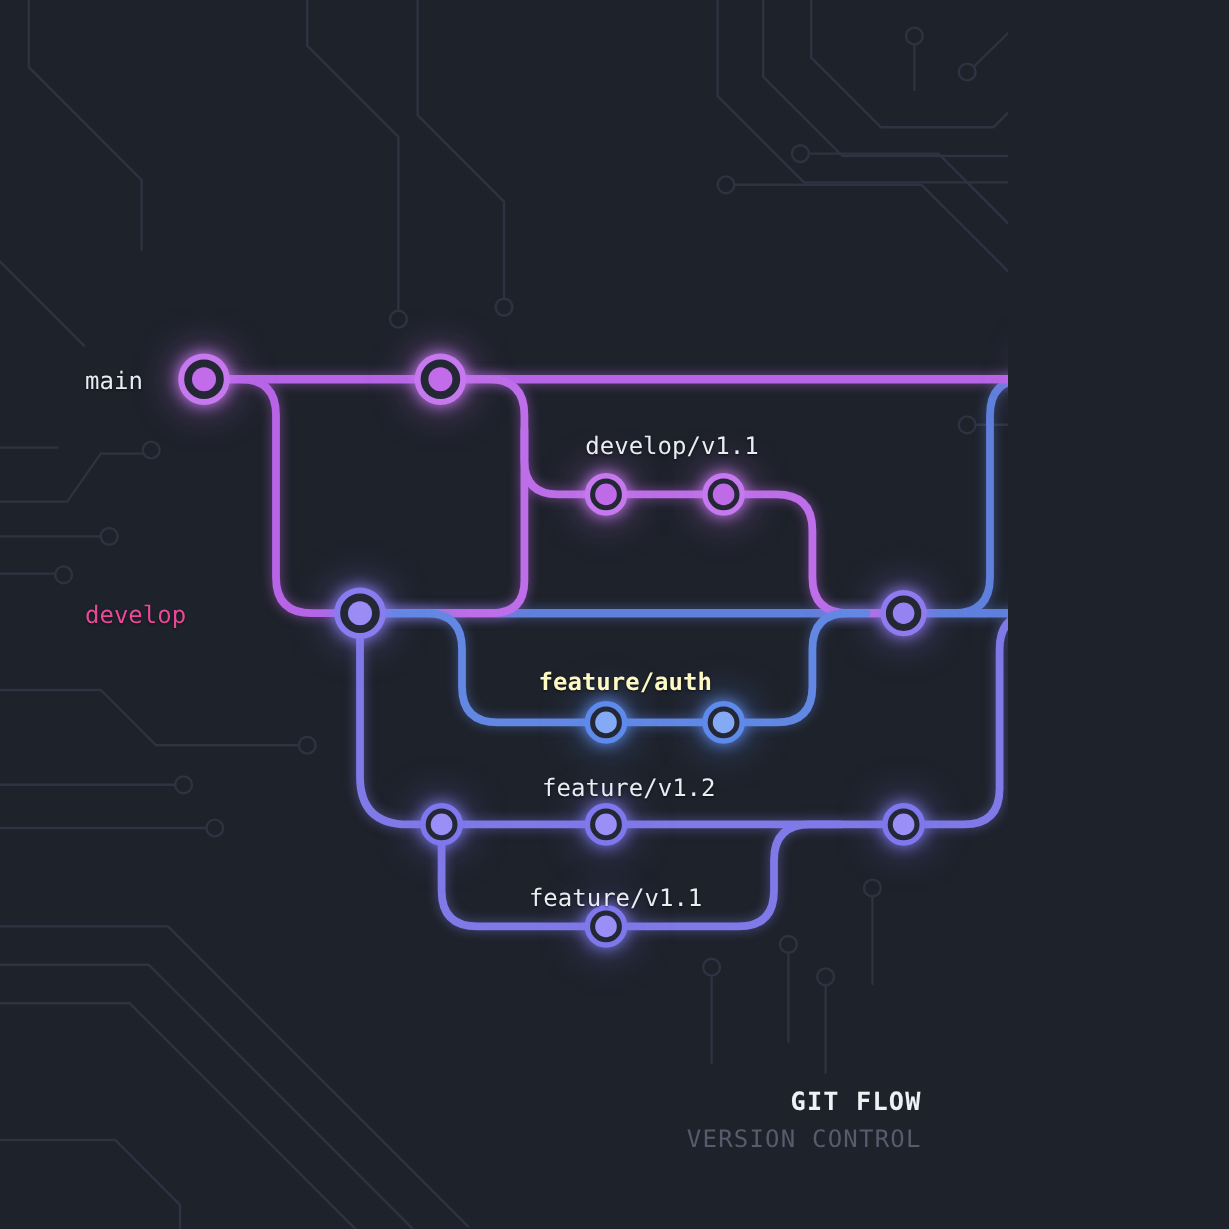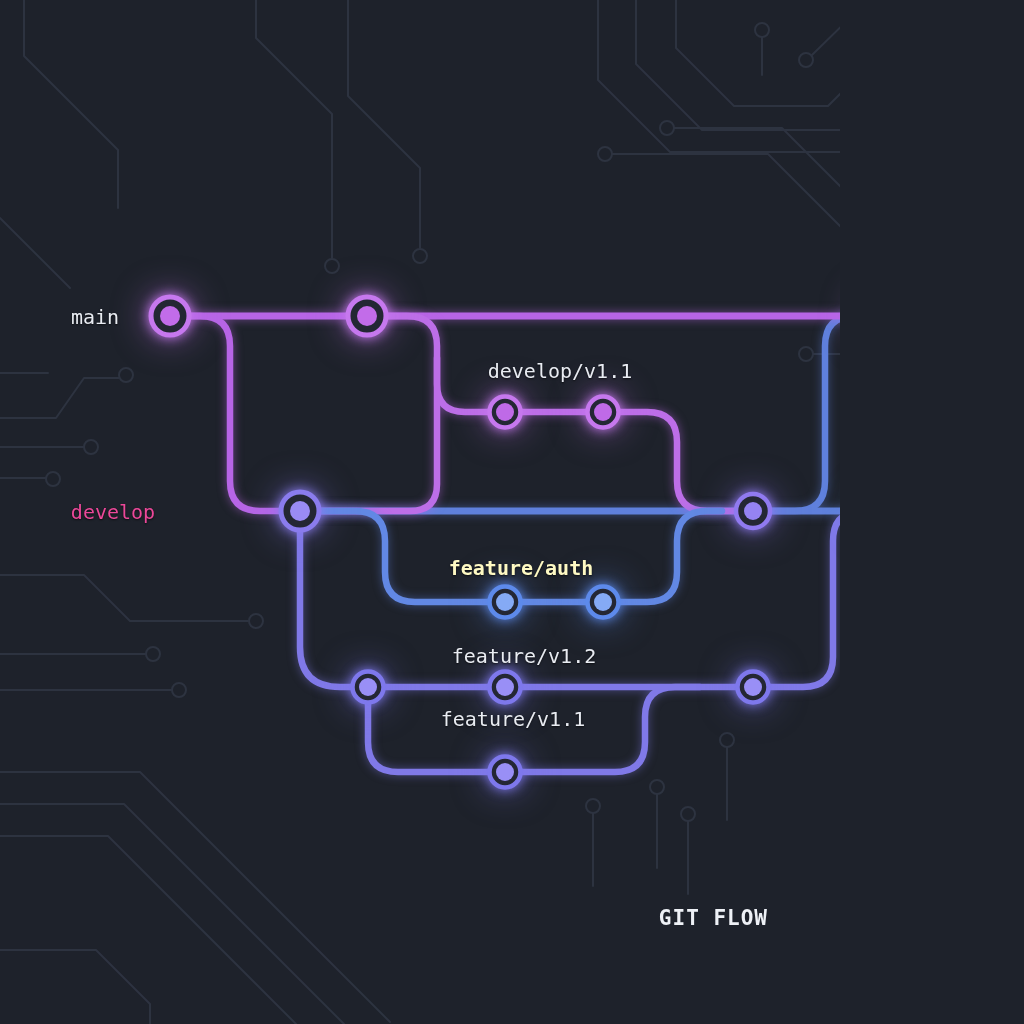--- a/index.html
+++ b/index.html
@@ -187,18 +187,19 @@
           <circle cx="505" cy="772" r="9" fill="#998ff6"></circle>
         </g>
       </g>
   </svg>
 
   <div class="branch-label" style="left: 95px; top: 317px; color: rgb(233, 236, 242);">main</div>
   <div class="branch-label" style="left: 113px; top: 512px; color: #ec4899;">develop</div>
   <div class="branch-label" style="left: 560px; top: 371px; color: rgb(233, 236, 242);">develop/v1.1</div>
   <div class="branch-label" style="left: 521px; top: 568px; color: #fef9c3; font-weight: bold;">feature/auth</div>
   <div class="branch-label" style="left: 512px; top: 656px; color: rgb(233, 236, 242); margin-left: 12px;">feature/v1.2</div>
-  <div class="branch-label" style="left: 513px; top: 719px; color: rgb(233, 236, 242); text-align: center;">feature/v1.1</div>
+  <div class="branch-label" style="left: 513px; top: 748px; color: rgb(233, 236, 242); text-align: center;">feature/v1.1</div>
 
   <div class="watermark" style="top:906px;">
     <div class="wm-title" style="color: rgb(238, 241, 246);">GIT FLOW</div>
+    <div class="wm-sub" style="color: rgb(85, 93, 108);">VERSION CONTROL</div>
   </div>
 </div>
 
 </body></html>

